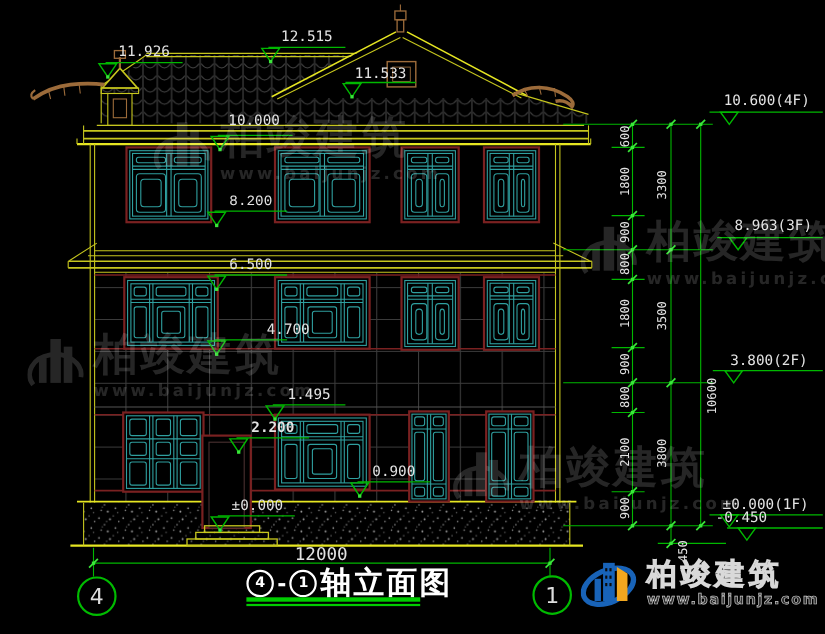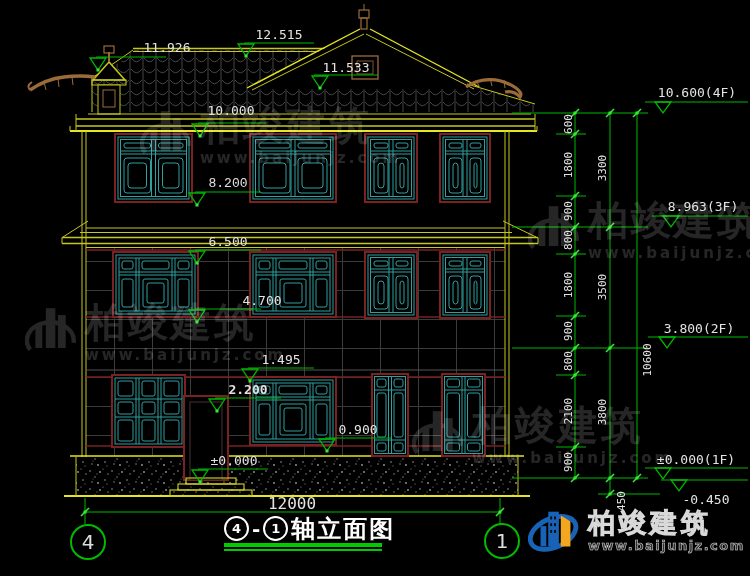--- a/index.html
+++ b/index.html
@@ -17,21 +17,21 @@
   .wm-name{font-family:"DejaVu Sans",sans-serif;font-size:40px;font-weight:bold;
            letter-spacing:3px;line-height:1.1;white-space:nowrap;}
   .wm-url{font-family:"DejaVu Sans",sans-serif;font-size:15px;font-weight:bold;
           letter-spacing:3px;white-space:nowrap;margin-top:2px;}
   
   .title{position:absolute;left:224px;top:516px;display:flex;align-items:center;gap:3px;
          color:#fff;font-family:"DejaVu Sans",sans-serif;font-weight:bold;}
   .tcirc{display:inline-flex;align-items:center;justify-content:center;width:21px;height:21px;
          border:2px solid #fff;border-radius:50%;font-size:13px;flex:0 0 auto;}
   .tdash{font-size:20px;line-height:1;}
-  .ttext{font-size:24px;letter-spacing:2px;line-height:1;white-space:nowrap;}
+  .ttext{font-size:28px;letter-spacing:2px;line-height:1;white-space:nowrap;}
   .tline1{position:absolute;left:224px;top:543px;width:158px;height:4px;background:#00cc00;}
   .tline2{position:absolute;left:224px;top:549px;width:158px;height:2px;background:#00cc00;}
   
   .bub{position:absolute;width:32px;height:32px;border:2px solid #00bb00;border-radius:50%;
        color:#ddd;font-size:20px;display:flex;align-items:center;justify-content:center;
        font-family:"DejaVu Sans",sans-serif;}
   
   .brand{position:absolute;left:528px;top:504px;display:flex;align-items:center;gap:6px;}
   .brand-txt{display:flex;flex-direction:column;}
   .brand-name{font-family:"DejaVu Sans",sans-serif;font-size:27px;font-weight:bold;
@@ -495,37 +495,37 @@
           <rect x="38" y="16" width="9" height="38"></rect>
         <rect x="12" y="28" width="8" height="26"></rect>
       </g>
     </svg>
     <div class="wm-txt">
       <div class="wm-name">柏竣建筑</div>
       <div class="wm-url">www.baijunjz.com</div>
     </div>
   </div>
 
-  <div class="dtxt" style="left:131px;top:47px;margin-left:36px;">11.926</div>
+  <div class="dtxt" style="left:131px;top:47px;">11.926</div>
   <div class="dtxt" style="left:279px;top:34px;">12.515</div>
   <div class="dtxt" style="left:346px;top:67px;">11.533</div>
   <div class="dtxt" style="left:231px;top:110px;">10.000</div>
   <div class="dtxt" style="left:228px;top:183px;font-family:Liberation Mono, monospace;">8.200</div>
   <div class="dtxt" style="left:228px;top:241px;">6.500</div>
   <div class="dtxt" style="left:228px;top:300px;margin-left:34px;">4.700</div>
   <div class="dtxt" style="left:281px;top:359px;">1.495</div>
   <div class="dtxt" style="left:248px;top:389px;font-weight:bold;">2.200</div>
   <div class="dtxt" style="left:358px;top:429px;">0.900</div>
   <div class="dtxt" style="left:234px;top:460px;">±0.000</div>
 
   <div class="dtxt" style="left:697px;top:92px;">10.600(4F)</div>
   <div class="dtxt" style="left:703px;top:206px;">8.963(3F)</div>
   <div class="dtxt" style="left:699px;top:328px;">3.800(2F)</div>
   <div class="dtxt" style="left:696px;top:459px;">±0.000(1F)</div>
-  <div class="dtxt" style="left:706px;top:471px;margin-top:28px;">-0.450</div>
+  <div class="dtxt" style="left:674px;top:471px;">-0.450</div>
 
   <div class="vtxt" style="left:568px;top:124px;">600</div>
   <div class="vtxt" style="left:568px;top:165px;">1800</div>
   <div class="vtxt" style="left:568px;top:211px;">900</div>
   <div class="vtxt" style="left:568px;top:240px;">800</div>
   <div class="vtxt" style="left:568px;top:285px;">1800</div>
   <div class="vtxt" style="left:568px;top:331px;">900</div>
   <div class="vtxt" style="left:568px;top:361px;">800</div>
   <div class="vtxt" style="left:568px;top:411px;">2100</div>
   <div class="vtxt" style="left:568px;top:462px;">900</div>

